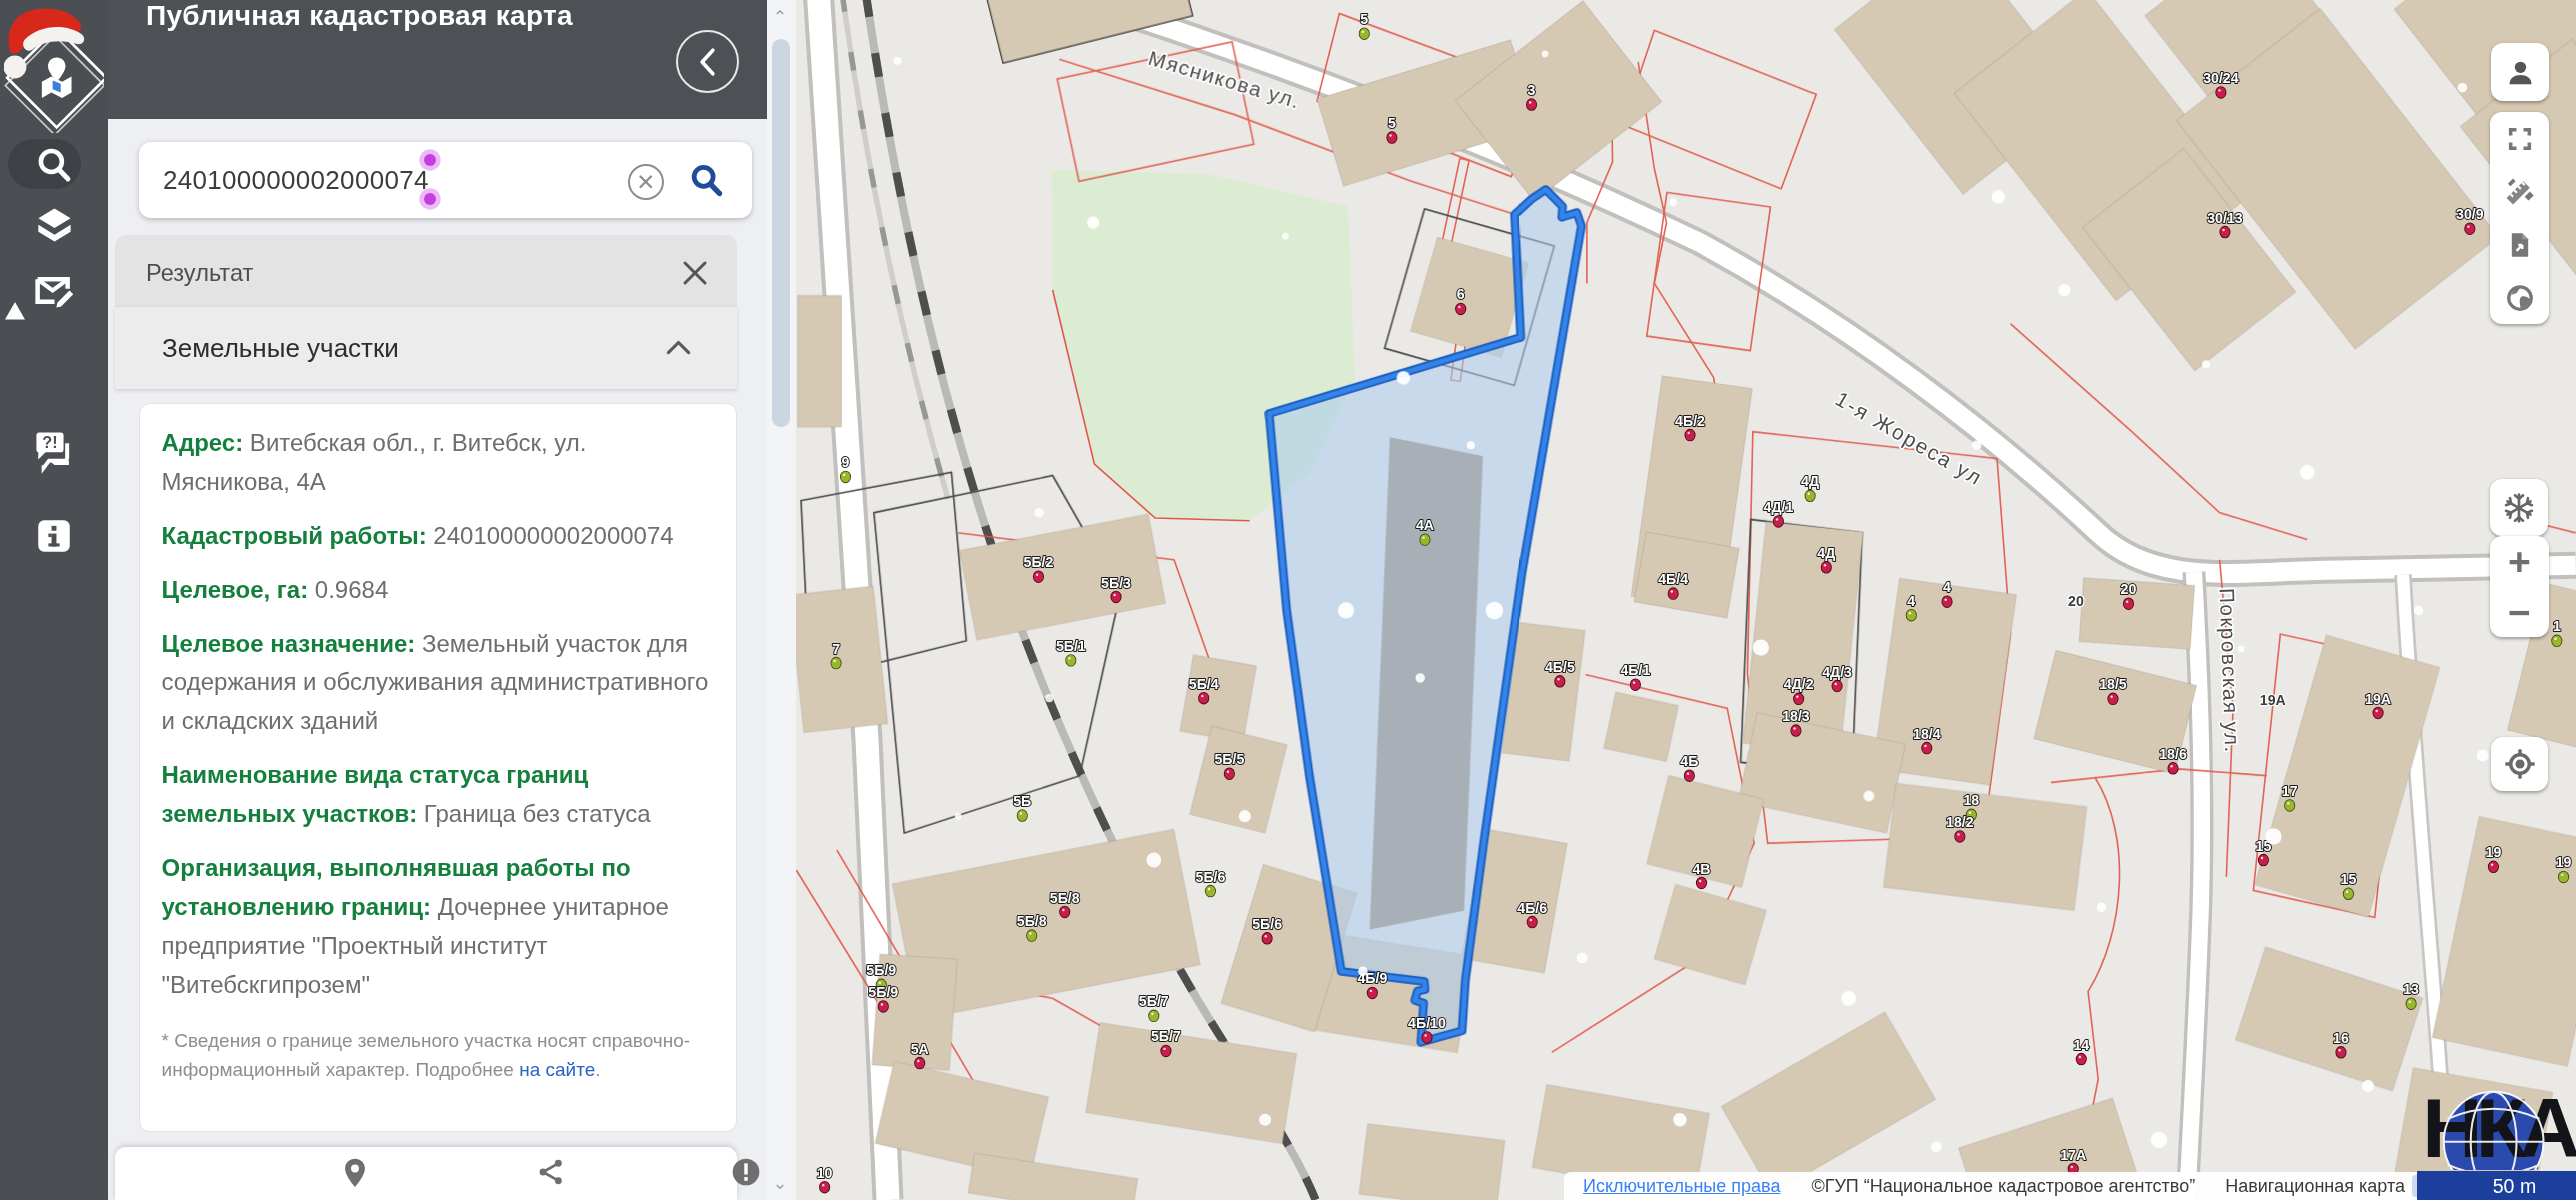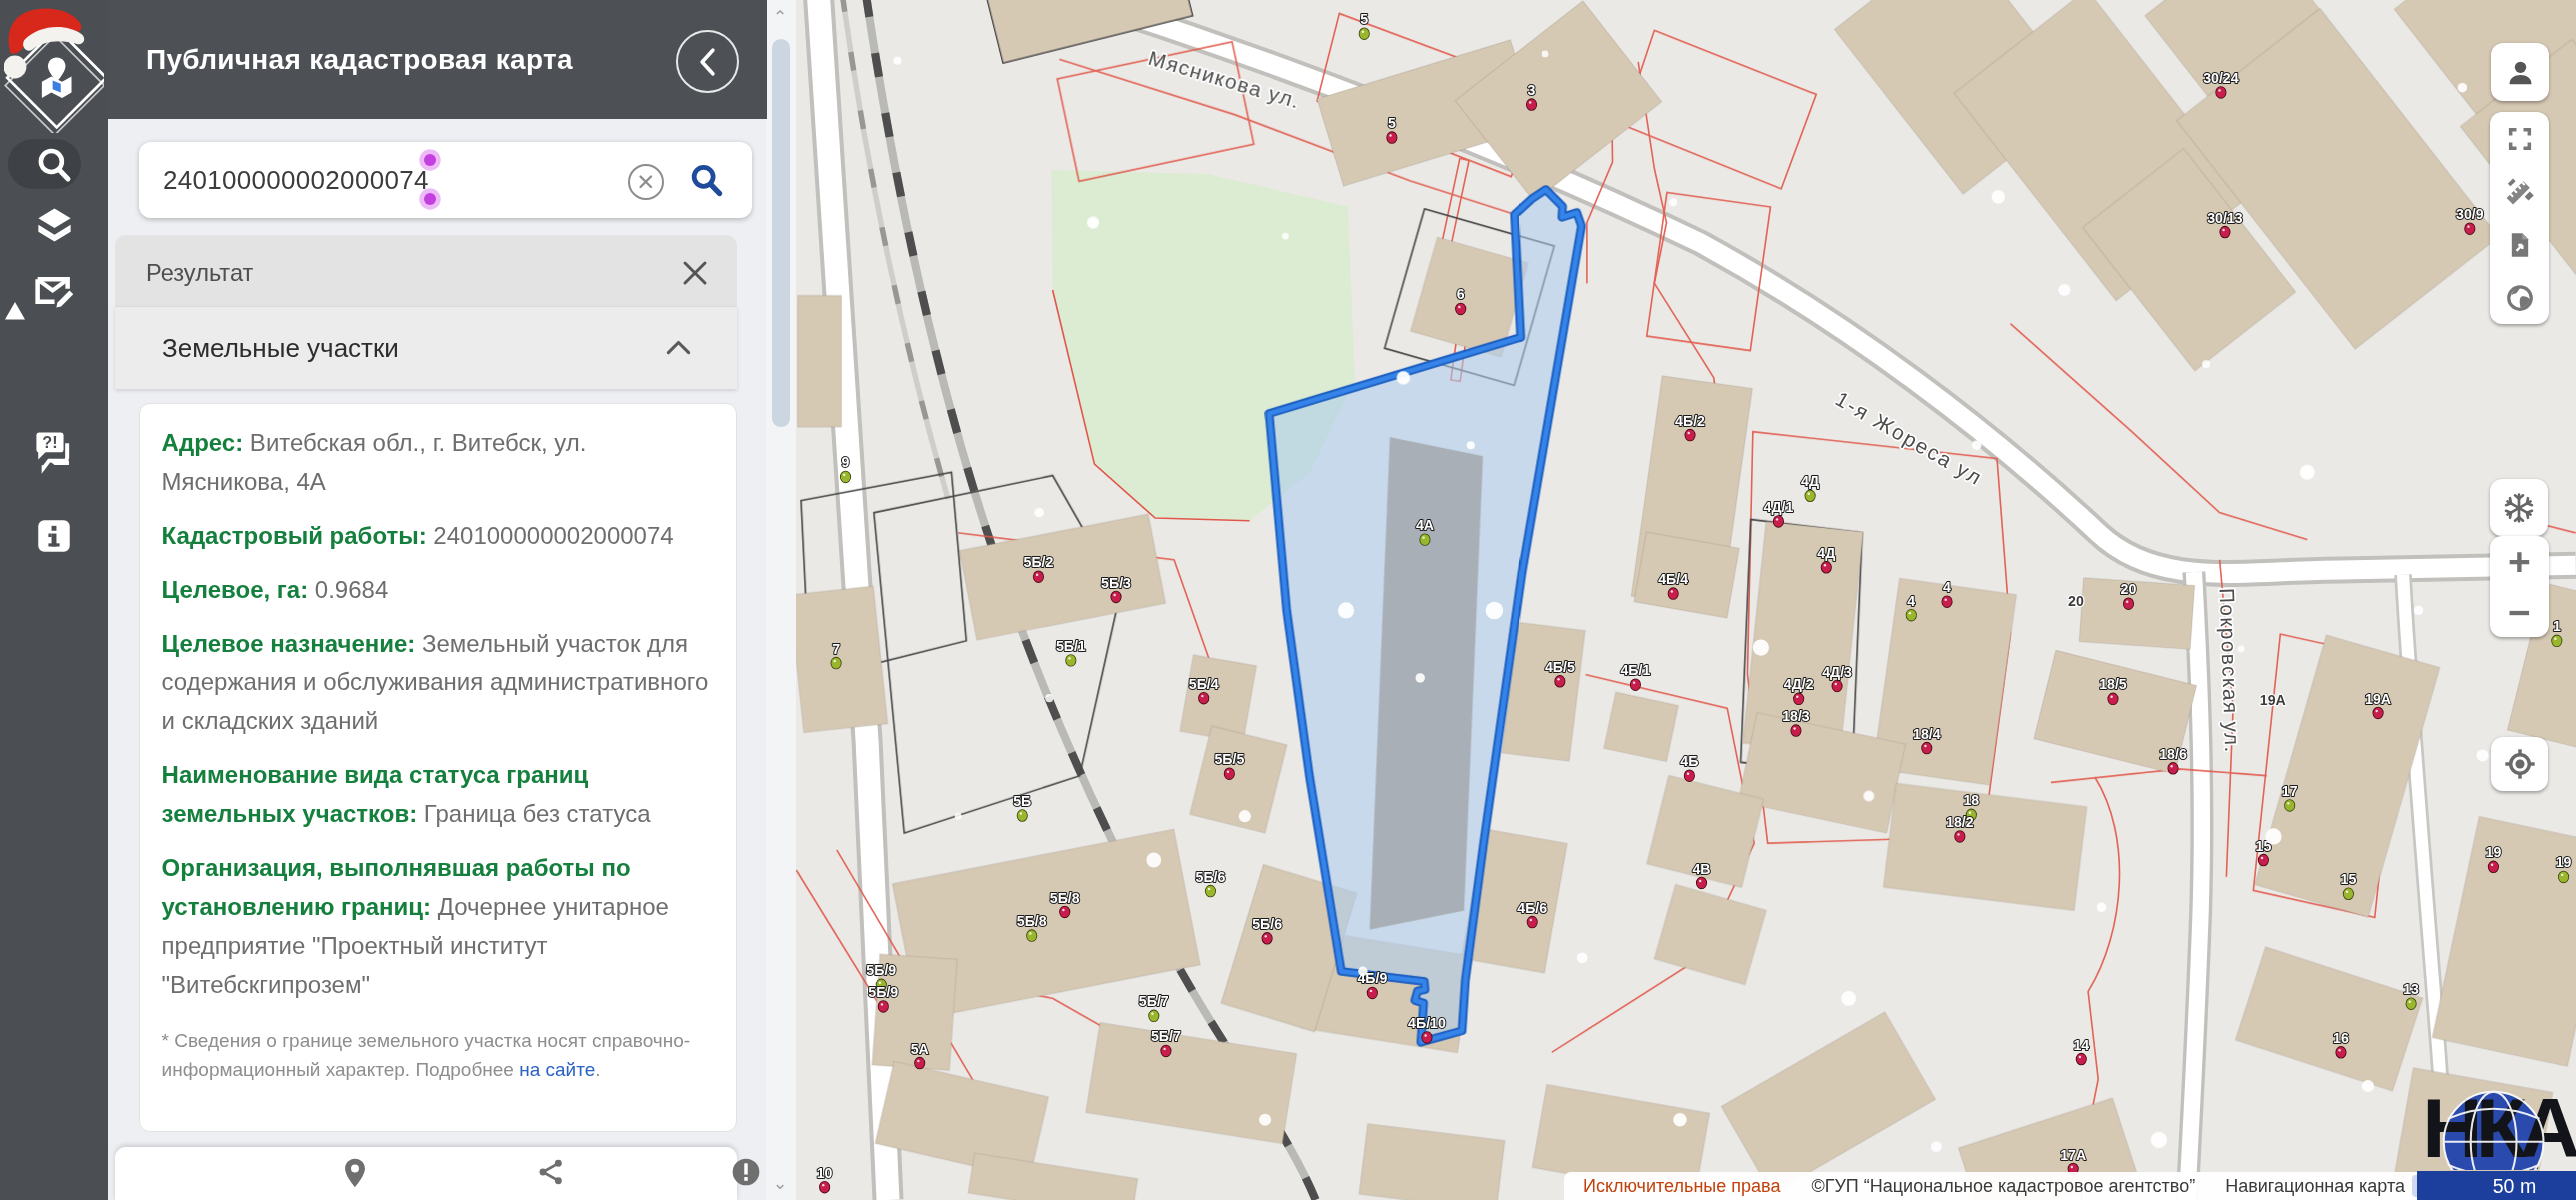--- a/index.html
+++ b/index.html
@@ -3,21 +3,21 @@
 <meta charset="utf-8">
 <style>
   html,body{margin:0;padding:0;background:#dfe2e6;font-family:"Liberation Sans",sans-serif;}
   #stage{position:relative;width:2576px;height:1200px;overflow:hidden;background:#e8eaee;}
   .abs{position:absolute;}
   
   #rail{left:0;top:0;width:108px;height:1200px;background:#4b4f53;z-index:30;}
   .rail-icon{position:absolute;left:0;width:108px;height:61px;display:flex;align-items:center;justify-content:center;cursor:pointer;}
   #search-active-bg{position:absolute;left:8px;top:139px;width:73px;height:50px;background:#3e4246;border-radius:27px;}
   
-  #header{left:108px;top:0;width:659px;height:119px;background:#4d5156;z-index:25;display:flex;align-items:center;}
+  #header{left:108px;top:0;width:659px;height:119px;background:#4d5156;z-index:25;display:flex;align-items:flex-start;}
   #page-title{color:#fff;font-size:28px;font-weight:bold;margin-left:38px;letter-spacing:0.3px;}
   #back-btn{position:absolute;right:28px;top:30px;width:59px;height:59px;border:2px solid #e8e8e8;border-radius:50%;display:flex;align-items:center;justify-content:center;cursor:pointer;}
   
   #panel-bg{left:108px;top:119px;width:659px;height:1082px;background:#edeff2;z-index:20;}
   #search-box{left:139px;top:142px;width:613px;height:76px;background:#fff;border-radius:12px;box-shadow:0 1.3px 5.4px rgba(0,0,0,.22);z-index:26;display:flex;align-items:center;}
   #search-value{margin-left:24px;font-size:26px;color:#3c3c3c;letter-spacing:0.3px;}
   .sel-handle{position:absolute;width:12px;height:12px;border-radius:50%;background:#c43fe0;box-shadow:0 0 0 4.7px rgba(222,130,243,.55);z-index:27;}
   #clear-btn{position:absolute;right:88px;top:21.6px;width:32px;height:32px;border:2px solid #8d8d8d;border-radius:50%;display:flex;align-items:center;justify-content:center;cursor:pointer;}
   #search-btn{position:absolute;right:27px;top:19px;width:38px;height:38px;cursor:pointer;}
   #result-bar{left:115px;top:235px;width:622px;height:76px;background:#e3e3e4;border-radius:10.8px 10.8px 0 0;z-index:24;display:flex;align-items:center;}
@@ -39,21 +39,21 @@
   .scroll-arrow{position:absolute;left:6.7px;color:#9aa1a9;font-size:17.5px;cursor:pointer;}
   
   #map{left:796px;top:0;width:1780px;height:1200px;z-index:1;cursor:grab;}
   
   .mapbtn{background:#fff;border-radius:12px;box-shadow:0 1.3px 3.4px rgba(0,0,0,.32);display:flex;align-items:center;justify-content:center;cursor:pointer;z-index:40;}
   .mapgroup{background:#fff;border-radius:12px;box-shadow:0 1.3px 3.4px rgba(0,0,0,.32);z-index:40;}
   .mapgroup .slot{width:100%;display:flex;align-items:center;justify-content:center;cursor:pointer;}
   .zchar{font-size:39px;color:#6f6f6f;font-weight:bold;line-height:1;}
   
   #attrib{left:1564px;top:1172px;width:853px;height:28px;background:rgba(255,255,255,.94);border-radius:6.7px 0 0 0;z-index:38;display:flex;align-items:center;font-size:18px;color:#3a3a3a;white-space:nowrap;}
-  #attrib .lnk{color:#c2410c;margin-left:19px;cursor:pointer;}
+  #attrib .lnk{color:#3b82f6;margin-left:19px;cursor:pointer;text-decoration:underline;}
   #attrib .ag{margin-left:31px;}
   #attrib .nav{margin-left:30px;}
   #rb-chip{background:#cdd9f2;border-radius:4px;padding:0.7px 6.7px;margin-left:6.7px;}
   #scalebox{left:2417px;top:1171px;width:159px;height:30px;background:#1c3f9e;z-index:38;display:flex;align-items:center;justify-content:center;}
   #scalebox span{color:#fff;font-size:19.6px;margin-left:36px;}
   #nka-logo{left:2418px;top:1077px;width:158px;height:93px;z-index:37;}
 </style>
 </head>
 <body>
 

